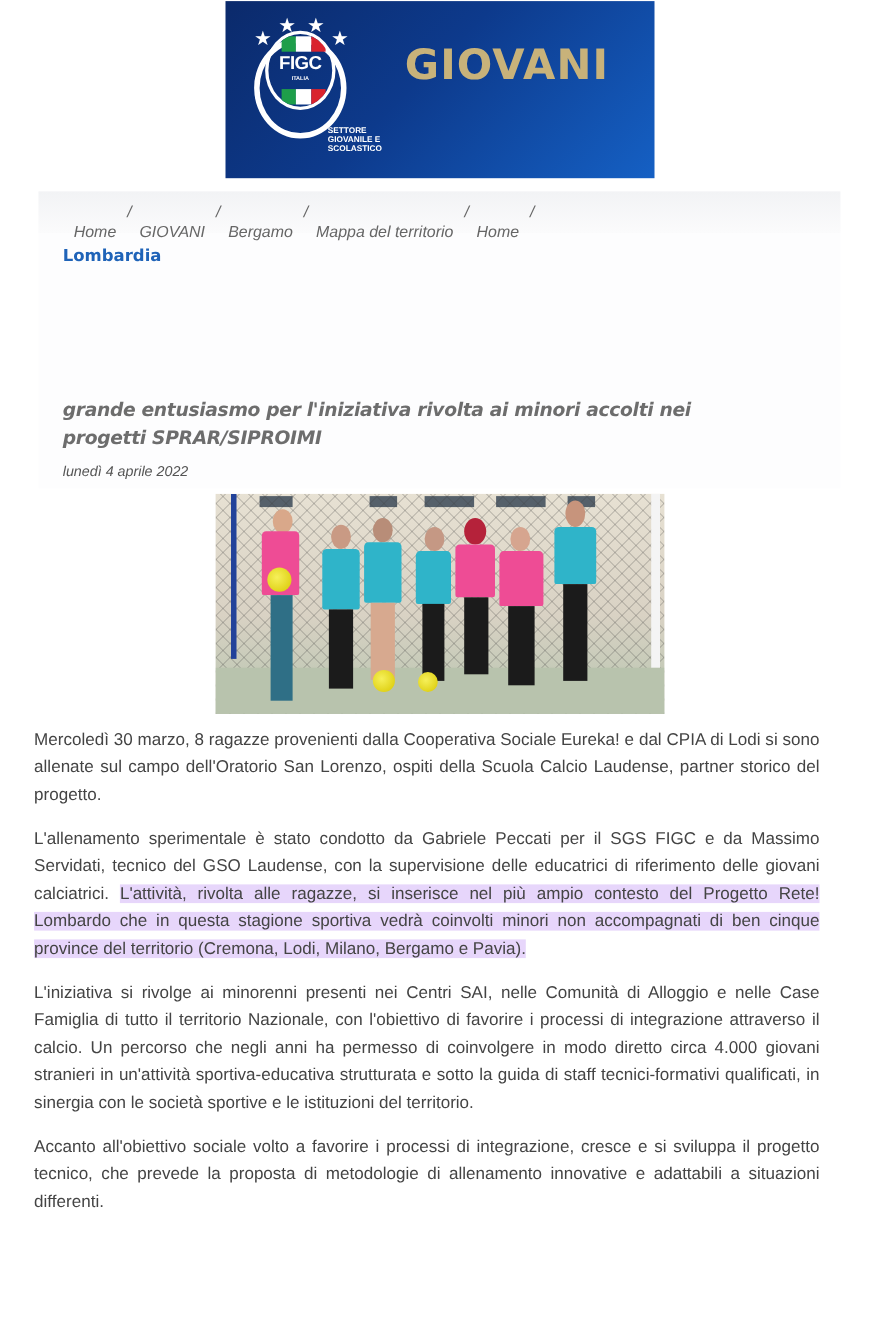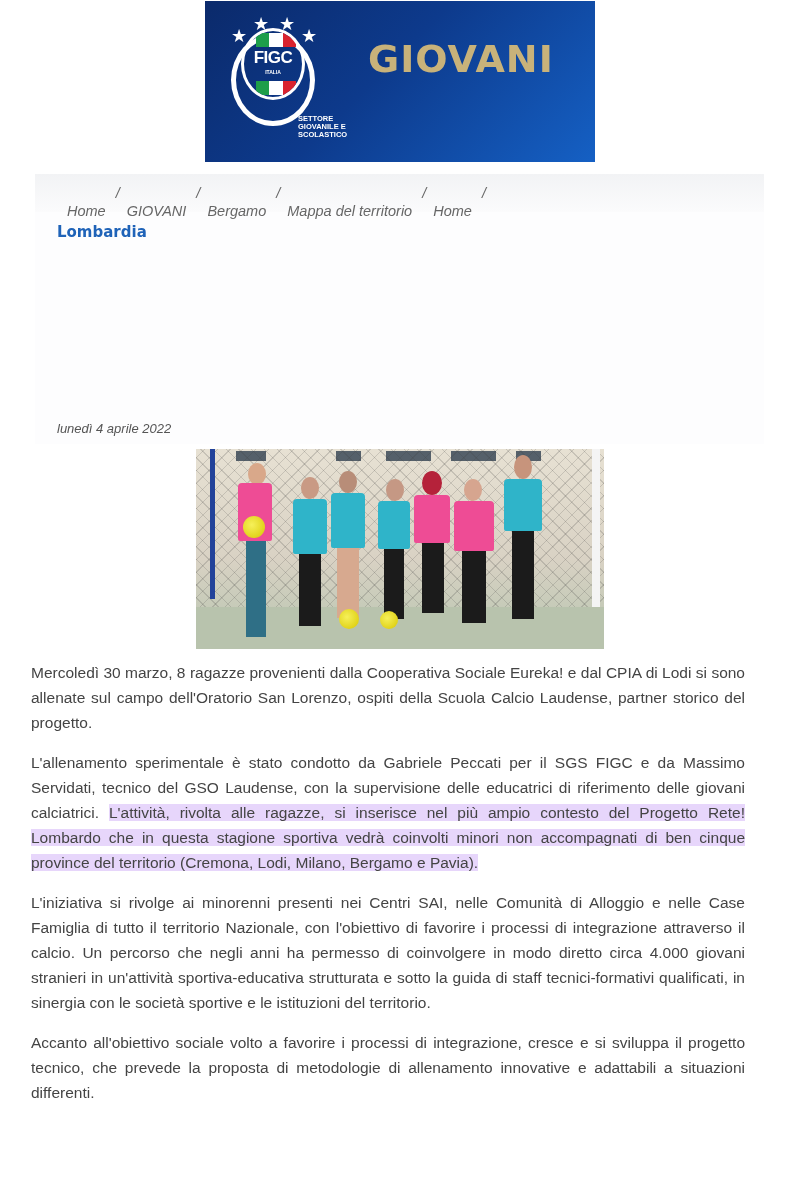--- a/index.html
+++ b/index.html
@@ -146,20 +146,21 @@
     <a class="crumb">GIOVANI</a>
     <span class="sep">/</span>
     <a class="crumb">Bergamo</a>
     <span class="sep">/</span>
     <a class="crumb">Mappa del territorio</a>
     <span class="sep">/</span>
     <a class="crumb">Home</a>
     <span class="sep">/</span>
   </nav>
   <a class="region">Lombardia</a>
+  <div class="subtitle">grande entusiasmo per l'iniziativa rivolta ai minori accolti nei progetti SPRAR/SIPROIMI</div>
   <div class="date">lunedì 4 aprile 2022</div>
 </div>
 
 <div class="photo" title="Gruppo di ragazze con pettorine rosa e azzurre e palloni gialli davanti alla porta">
   <div class="window" style="left:40px;width:30px;"></div>
   <div class="window" style="left:140px;width:25px;"></div>
   <div class="window" style="left:190px;width:45px;"></div>
   <div class="window" style="left:255px;width:45px;"></div>
   <div class="window" style="left:320px;width:25px;"></div>
   <div class="net"></div>

